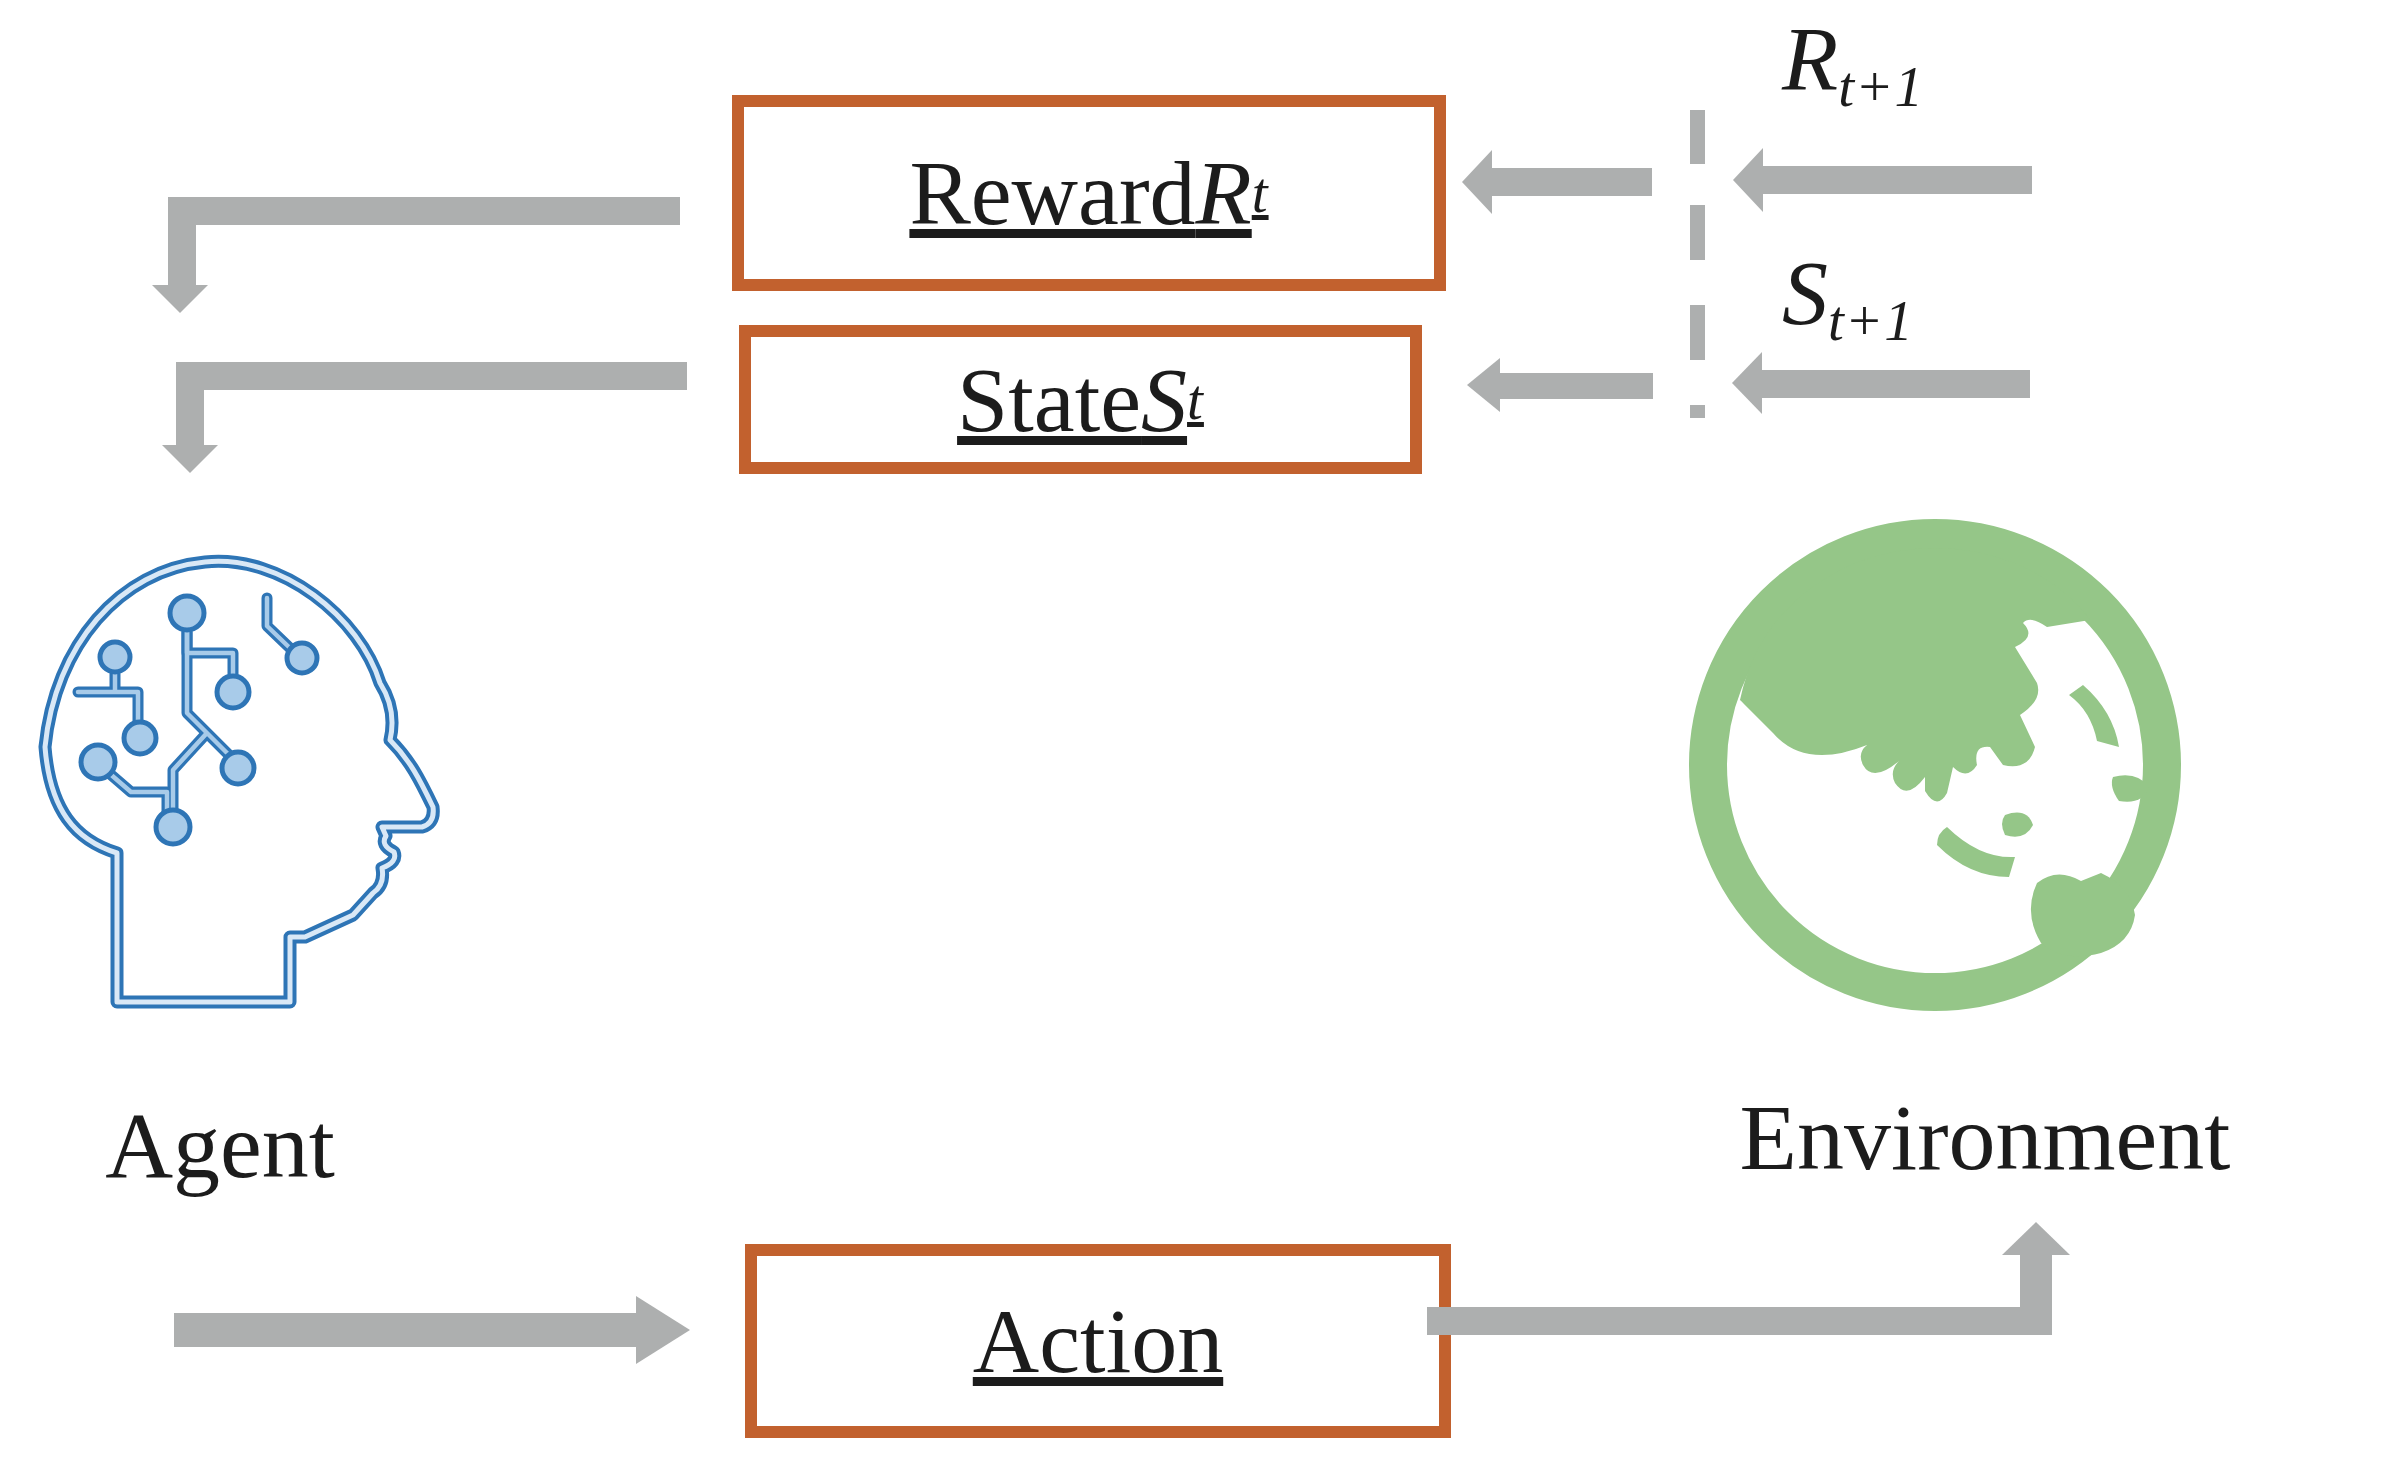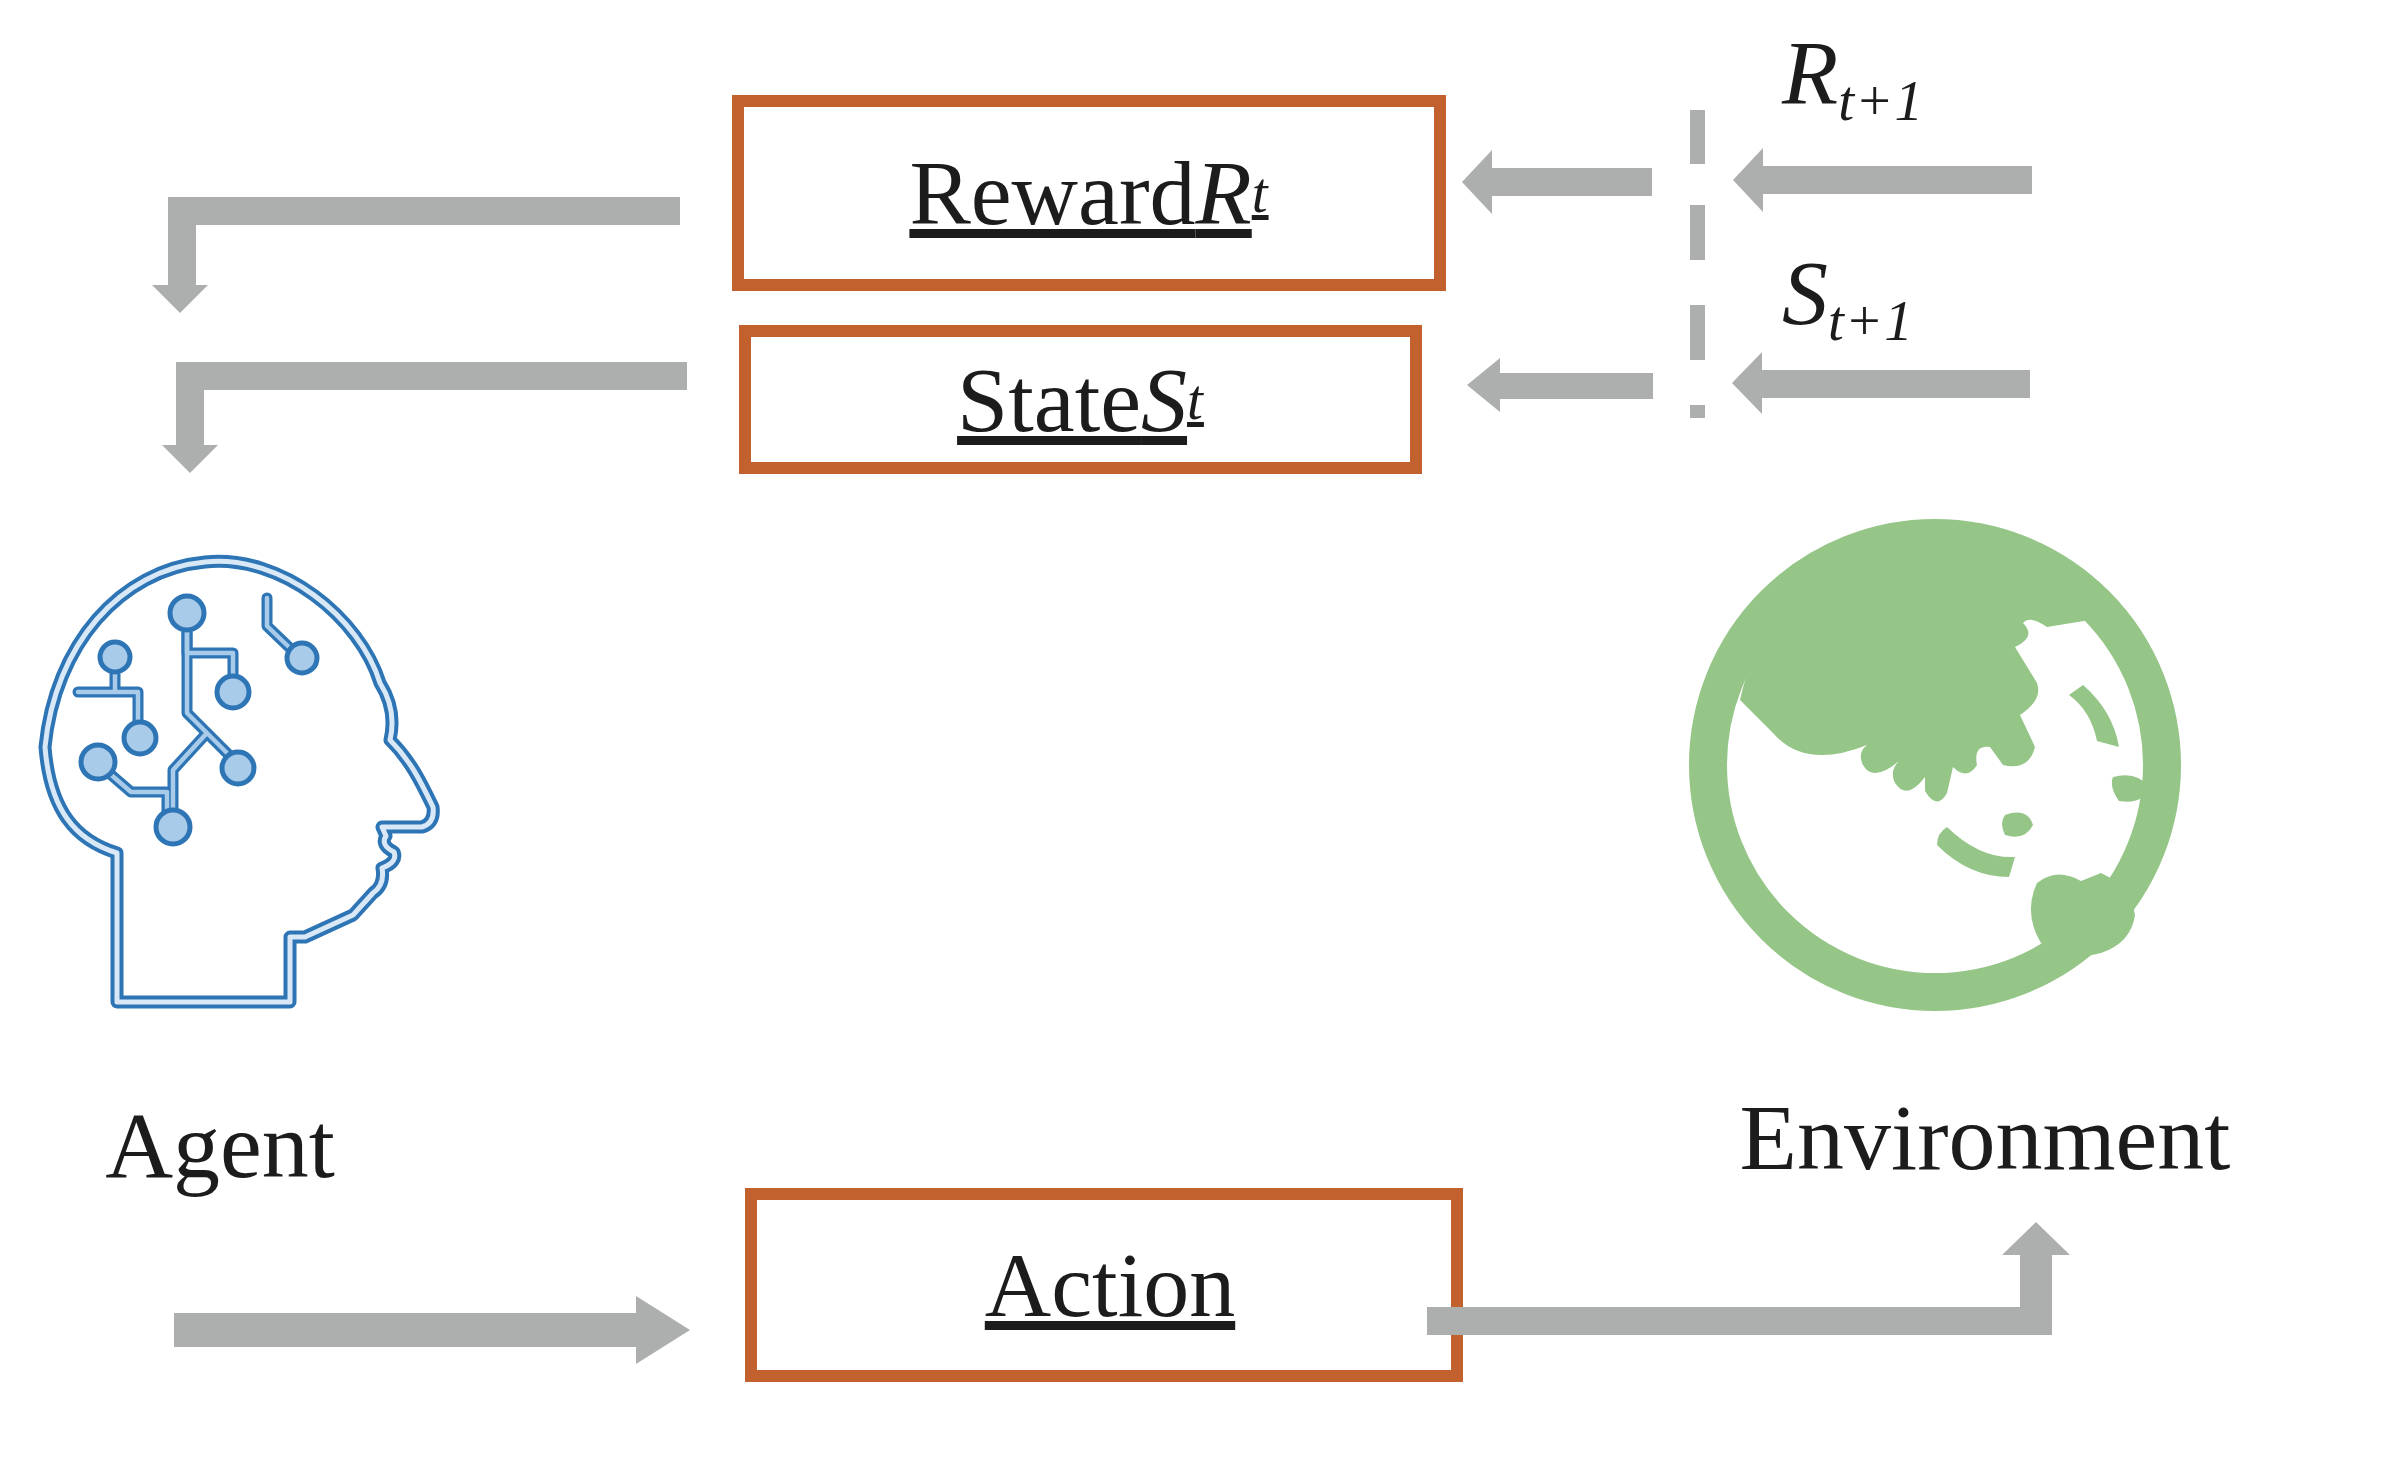--- a/index.html
+++ b/index.html
@@ -43,21 +43,21 @@
       <span class="mvar">R</span>
       <span class="msub">t</span>
   </div>
 
   <div class="obox" style="left:739px;top:325px;width:659px;height:125px;">
     <span>State </span>
       <span class="mvar">S</span>
       <span class="msub">t</span>
   </div>
 
-  <div class="obox" style="left:745px;top:1188px;width:682px;height:170px;padding-left:12px;">
+  <div class="obox" style="left:745px;top:1244px;width:682px;height:170px;">
     <span>Action</span>
   </div>
 
   <div class="bar" style="left:168px;top:197px;width:512px;height:28px;"></div>
   <div class="bar" style="left:168px;top:197px;width:28px;height:88px;"></div>
   <div class="tri down" style="left:152px;top:285px;border-width:28px 28px 0 28px;"></div>
 
   <div class="bar" style="left:176px;top:362px;width:511px;height:28px;"></div>
   <div class="bar" style="left:176px;top:362px;width:28px;height:83px;"></div>
   <div class="tri down" style="left:162px;top:445px;border-width:28px 28px 0 28px;"></div>
@@ -70,21 +70,21 @@
   <div class="tri left" style="left:1467px;top:358px;border-width:27px 33px 27px 0;"></div>
   <div class="bar" style="left:1500px;top:373px;width:153px;height:26px;"></div>
   <div class="tri left" style="left:1732px;top:352px;border-width:31px 30px 31px 0;"></div>
   <div class="bar" style="left:1762px;top:370px;width:268px;height:28px;"></div>
 
   <div class="dash" style="top:110px;height:54px;"></div>
   <div class="dash" style="top:205px;height:55px;"></div>
   <div class="dash" style="top:305px;height:55px;"></div>
   <div class="dash" style="top:405px;height:13px;"></div>
 
-  <div class="sig" style="left:1782px;top:23px;">
+  <div class="sig" style="left:1782px;top:9px;">
     <span class="mvar">R</span><span class="msub">t+1</span>
   </div>
   <div class="sig" style="left:1782px;top:243px;">
     <span class="mvar">S</span><span class="msub">t+1</span>
   </div>
 
   <div class="bar" style="left:174px;top:1313px;width:462px;height:34px;"></div>
   <div class="tri right" style="left:636px;top:1296px;border-width:34px 0 34px 54px;"></div>
 
   <div class="bar" style="left:1427px;top:1307px;width:625px;height:28px;"></div>

